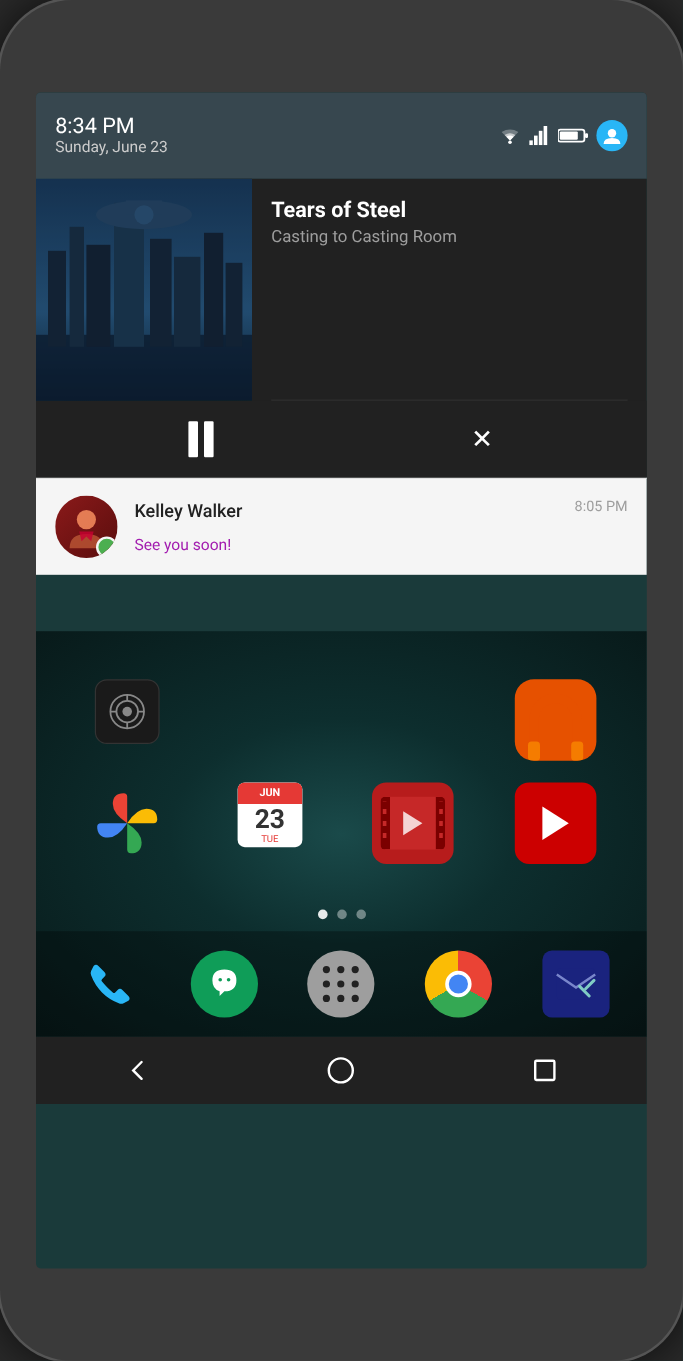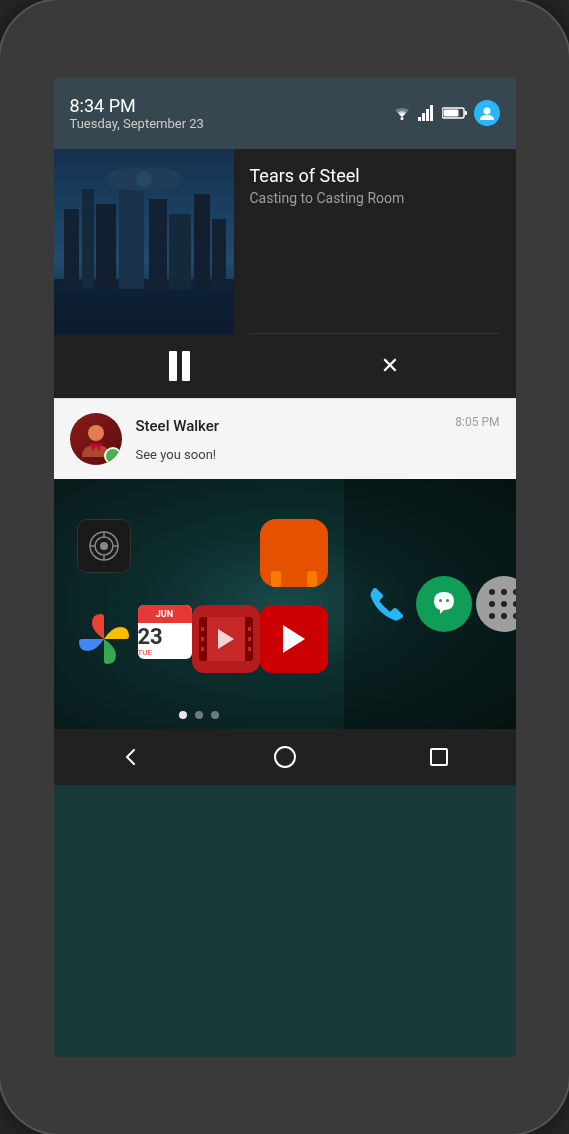--- a/index.html
+++ b/index.html
@@ -17,21 +17,21 @@
       background: #3a3a3a;
       border-radius: 60px;
       position: relative;
       display: flex;
       flex-direction: column;
       align-items: center;
       justify-content: center;
       box-shadow: 0 0 0 2px #555, 0 0 40px rgba(0,0,0,0.8);
     }
     .phone-screen {
-      width: 462px;
+      width: 509px;
       height: 980px;
       background: #1a3a3a;
       overflow: hidden;
       position: relative;
       border-radius: 4px;
     }
     
     .wallpaper {
       position: absolute;
       top: 0; left: 0; right: 0; bottom: 0;
@@ -99,21 +99,21 @@
     }
     .notif-content {
       flex: 1;
       padding: 16px 16px 0 16px;
       display: flex;
       flex-direction: column;
     }
     .notif-title {
       color: white;
       font-size: 18px;
-      font-weight: 400;
+      font-weight: 700;
       margin-bottom: 4px;
     }
     .notif-subtitle {
       color: #9e9e9e;
       font-size: 14px;
       margin-bottom: 4px;
     }
     .notif-casting {
       color: #9e9e9e;
       font-size: 14px;
@@ -197,21 +197,21 @@
       flex: 1;
     }
     .notif-msg-name {
       font-size: 15px;
       font-weight: 500;
       color: #212121;
       margin-bottom: 2px;
     }
     .notif-msg-text {
       font-size: 13px;
-      color: #404040;
+      color: #a21caf;
       margin-top: 12px;
     }
     .notif-msg-time {
       font-size: 12px;
       color: #9e9e9e;
       align-self: flex-start;
       margin-top: 2px;
     }
     
     .homescreen {
@@ -460,20 +460,21 @@
     }
     .cal-header-text {
       color: white;
       font-size: 9px;
       font-weight: bold;
     }
     .cal-body {
       flex: 1;
       display: flex;
       flex-direction: column;
+      align-items: center;
       justify-content: center;
     }
     .cal-day {
       font-size: 22px;
       font-weight: bold;
       color: #333;
       line-height: 1;
     }
     .cal-weekday {
       font-size: 8px;
@@ -498,21 +499,21 @@
   </style>
 </head>
 <body>
 
 <div class="phone-frame">
   <div class="phone-screen">
 
     <div class="status-bar">
       <div class="status-time-block">
         <div class="status-time">8:34 PM</div>
-        <div class="status-date">Tuesday, September 23</div>
+        <div class="status-date">Sunday, June 23</div>
       </div>
       <div class="status-icons">
 
         <svg width="20" height="16" viewBox="0 0 20 16">
           <path d="M10 12 L13 9 Q10 7 7 9 Z" fill="white"></path>
           <path d="M10 12 L14.5 7.5 Q10 4.5 5.5 7.5 Z" fill="white" opacity="0.6"></path>
           <path d="M10 12 L17 5 Q10 1 3 5 Z" fill="white" opacity="0.3"></path>
           <circle cx="10" cy="13.5" r="1.5" fill="white"></circle>
         </svg>
 
@@ -602,28 +603,28 @@
 
               <circle cx="18" cy="12" r="8" fill="rgba(255,150,100,0.8)"></circle>
               <path d="M4 36 Q4 24 18 24 Q32 24 32 36" fill="rgba(180,80,50,0.9)"></path>
 
               <path d="M12 22 L14 30 L18 26 L22 30 L24 22" fill="rgba(200,0,50,0.8)"></path>
             </svg>
           </div>
           <div class="avatar-badge"></div>
         </div>
         <div class="notif-msg-body">
-          <div class="notif-msg-name">Steel Walker</div>
+          <div class="notif-msg-name">Kelley Walker</div>
           <div class="notif-msg-text">See you soon!</div>
         </div>
         <div class="notif-msg-time">8:05 PM</div>
       </div>
     </div>
 
-    <div style="position:relative; flex:1; display:flex; flex-direction:row;">
+    <div style="position:relative; flex:1; display:flex; flex-direction:column;margin-top:47px;">
       <div class="wallpaper"></div>
 
       <div class="homescreen">
         <div class="app-grid">
 
           <div class="app-item">
             <div class="cast-vid-icon">
               <svg width="38" height="34" viewBox="0 0 38 34">
 
                 <circle cx="19" cy="17" r="14" fill="none" stroke="#888" stroke-width="1.5"></circle>

